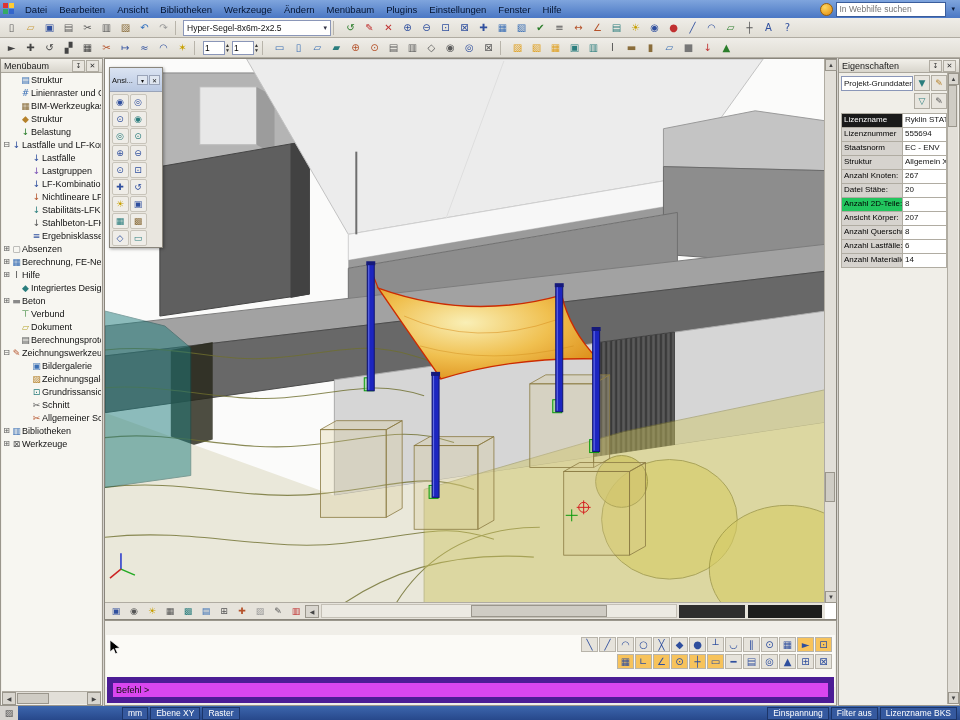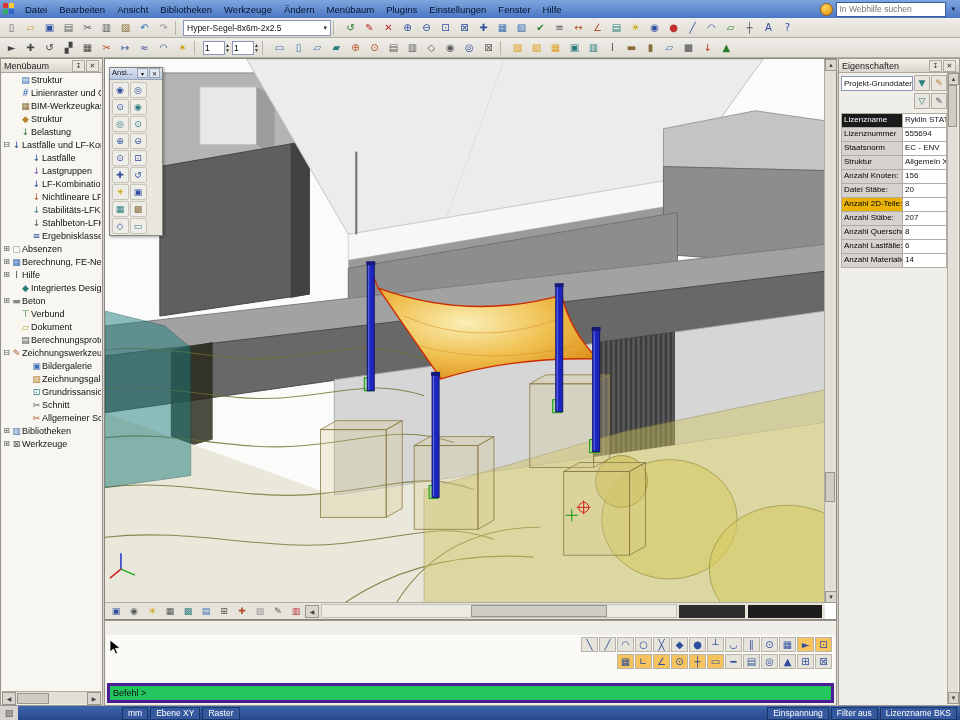--- a/index.html
+++ b/index.html
@@ -57,37 +57,37 @@
   #vthumb{position:absolute;left:0;width:10px;top:76%;height:30px;background:#cfccc4;border:1px solid #9a968c;box-sizing:border-box}
   #vbottom{position:absolute;left:0;right:11px;bottom:0;height:16px;background:#e6e3db;
     border-top:1px solid #b0aca2;display:flex;align-items:center;padding-left:2px}
   #vbottom .ico{width:16px;height:14px;font-size:9px}
   #vb-track{flex:1;position:relative;height:12px;margin:0 2px;background:#eceae3;border:1px solid #c4c0b6}
   #vb-thumb{position:absolute;left:42%;width:38%;top:0;height:10px;background:#cfccc4;border:1px solid #9a968c}
   .darkrect{height:13px;flex:none;margin-right:3px}
   
   #palette{position:absolute;left:4px;top:8px;width:52px;background:#e9e6df;border:1px solid #8a867c;
     box-shadow:1px 1px 3px rgba(0,0,0,.35)}
-  .pal-head{height:11px;background:linear-gradient(#dbe4f2,#b9c8e2);display:flex;align-items:flex-start;
-    padding:0 2px;font-size:7.5px;border-bottom:1px solid #9aa4b8}
+  .pal-head{height:11px;background:linear-gradient(#dbe4f2,#b9c8e2);display:flex;align-items:flex-end;
+    padding:6px 2px;font-size:7.5px;border-bottom:1px solid #9aa4b8}
   .pal-head .sp{flex:1}
   .pal-btn{width:9px;height:8px;font-size:6px;display:inline-flex;align-items:center;justify-content:center;
     border:1px solid #9aa4b8;background:#dfe6f0;margin-left:1px}
   .pal-grid{display:flex;flex-wrap:wrap;padding:1px}
   .pal-grid .ico{width:15px;height:14px;font-size:9px;border:1px solid #c8c4ba;margin:0.5px;background:#efede8}
   
   #cmd-panel{left:104px;top:620px;width:733px;height:86px}
   #cmd-body{position:absolute;left:1px;right:1px;top:14px;bottom:18px;background:#fbfaf6}
   .snap-row{position:absolute;right:3px;display:flex}
   #snap1{top:2px}#snap2{top:19px}
   .snap{width:17px;height:15px;border:1px solid #b8b4aa;background:#e6e3db;display:inline-flex;
     align-items:center;justify-content:center;font-size:10px;font-family:"DejaVu Sans",sans-serif;
     color:#2f4f9e;margin-left:1px;box-sizing:border-box}
-  #cmd-input{position:absolute;left:2px;right:2px;bottom:2px;height:14px;background:#22c55e;
-    border:3px solid #4c1d95;display:flex;align-items:center;padding:0 3px;font-size:9px}
+  #cmd-input{position:absolute;left:2px;right:2px;bottom:2px;height:14px;background:#d946ef;
+    border:6px solid #4c1d95;display:flex;align-items:center;padding:0 3px;font-size:9px}
   
   #props-panel{left:838px;top:58px;width:122px;height:648px}
   #props-row1{position:absolute;left:2px;top:16px;right:12px;height:16px;display:flex;align-items:center}
   #props-row2{position:absolute;right:12px;top:34px;height:14px;display:flex}
   #props-combo{flex:1;height:13px;background:#fff;border:1px solid #8a96b8;display:flex;
     align-items:center;font-size:8px;padding:0 2px;white-space:nowrap;overflow:hidden}
   .pbtn{width:14px;height:14px;display:inline-flex;align-items:center;justify-content:center;
     font-size:9px;font-family:"DejaVu Sans",sans-serif;border:1px solid #b0aca2;background:#e8e5de;margin-left:1px}
   #prop-table{position:absolute;left:2px;right:12px;top:54px;border-top:1px solid #b0aca2}
   .prow{display:flex;height:14px}
@@ -690,35 +690,35 @@
         <div class="pvalue">EC - ENV</div>
       </div>
 
       <div class="prow">
         <div class="plabel" style="color: rgb(0, 0, 0); background: rgb(214, 211, 206);">Struktur</div>
         <div class="pvalue">Allgemein XYZ</div>
       </div>
 
       <div class="prow">
         <div class="plabel" style="color: rgb(0, 0, 0); background: rgb(214, 211, 206);">Anzahl Knoten:</div>
-        <div class="pvalue">156</div>
+        <div class="pvalue">267</div>
       </div>
 
       <div class="prow">
         <div class="plabel" style="color: rgb(0, 0, 0); background: rgb(214, 211, 206);">Datei Stäbe:</div>
         <div class="pvalue">20</div>
       </div>
 
       <div class="prow">
-        <div class="plabel" style="color: rgb(0, 0, 0); background: #eab308;">Anzahl 2D-Teile:</div>
+        <div class="plabel" style="color: rgb(0, 0, 0); background: #22c55e;">Anzahl 2D-Teile:</div>
         <div class="pvalue">8</div>
       </div>
 
       <div class="prow">
-        <div class="plabel" style="color: rgb(0, 0, 0); background: rgb(214, 211, 206);">Anzahl Stäbe:</div>
+        <div class="plabel" style="color: rgb(0, 0, 0); background: rgb(214, 211, 206);">Ansicht Körper:</div>
         <div class="pvalue">207</div>
       </div>
 
       <div class="prow">
         <div class="plabel" style="color: rgb(0, 0, 0); background: rgb(214, 211, 206);">Anzahl Querschnitte:</div>
         <div class="pvalue">8</div>
       </div>
 
       <div class="prow">
         <div class="plabel" style="color: rgb(0, 0, 0); background: rgb(214, 211, 206);">Anzahl Lastfälle:</div>

